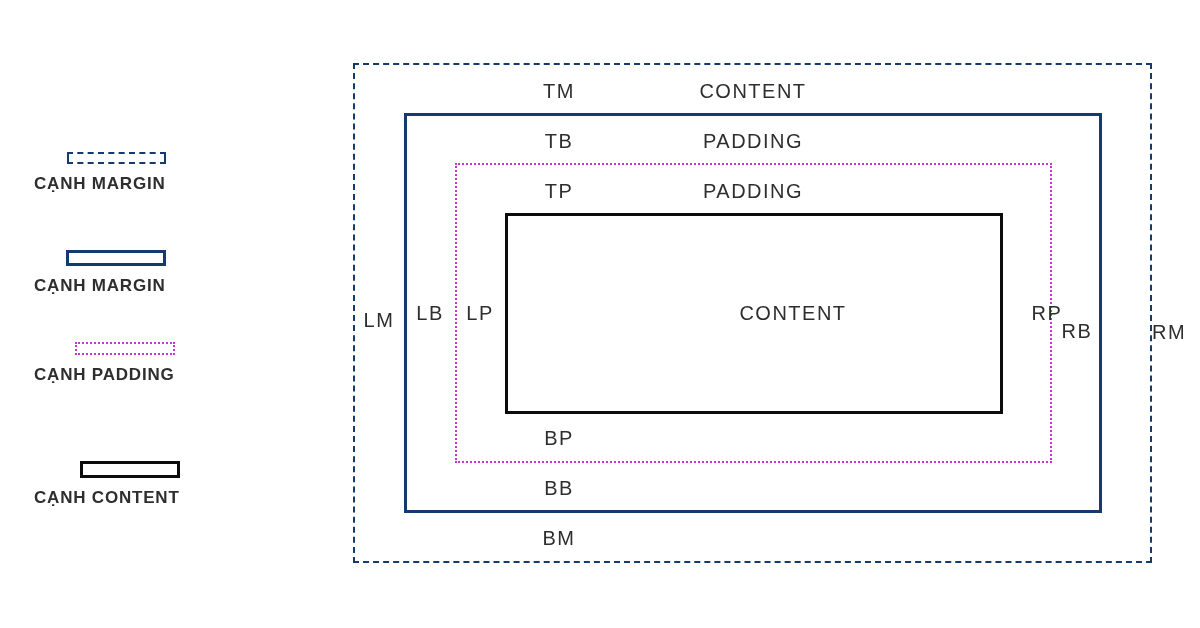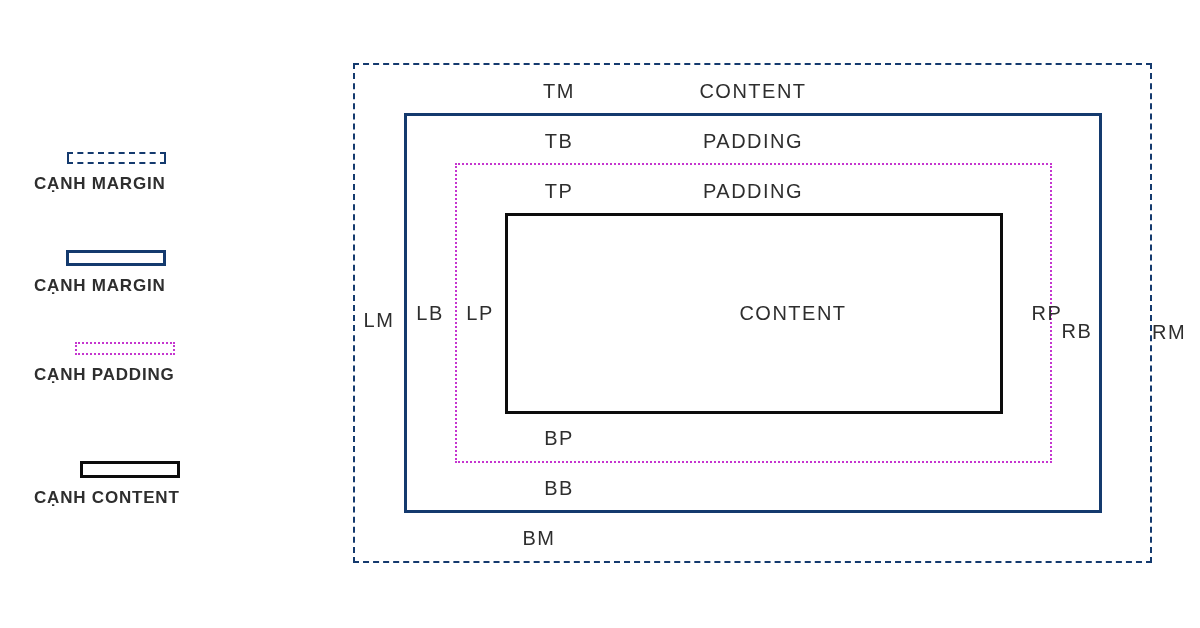--- a/index.html
+++ b/index.html
@@ -67,21 +67,21 @@
   .l-padding { left: 753px; top: 191px; }
   .l-lm { left: 379px;  top: 320px; }
   .l-lb { left: 430px;  top: 313px; }
   .l-lp { left: 480px;  top: 313px; }
   .l-content { left: 753px; top: 313px; margin-left: 40px; }
   .l-rp { left: 1027px; top: 313px; padding-left: 40px; }
   .l-rb { left: 1077px; top: 331px; }
   .l-rm { left: 1127px; top: 332px; margin-left: 42px; }
   .l-bp { left: 559px;  top: 438px; }
   .l-bb { left: 559px;  top: 488px; }
-  .l-bm { left: 539px;  top: 538px; }
+  .l-bm { left: 559px;  top: 538px; }
 </style>
 </head>
 <body>
 
 <div class="page">
 
   <aside>
     <div class="legend-item li-margin">
       <span class="swatch swatch-margin"></span>
       <span class="legend-label">CẠNH MARGIN</span>

